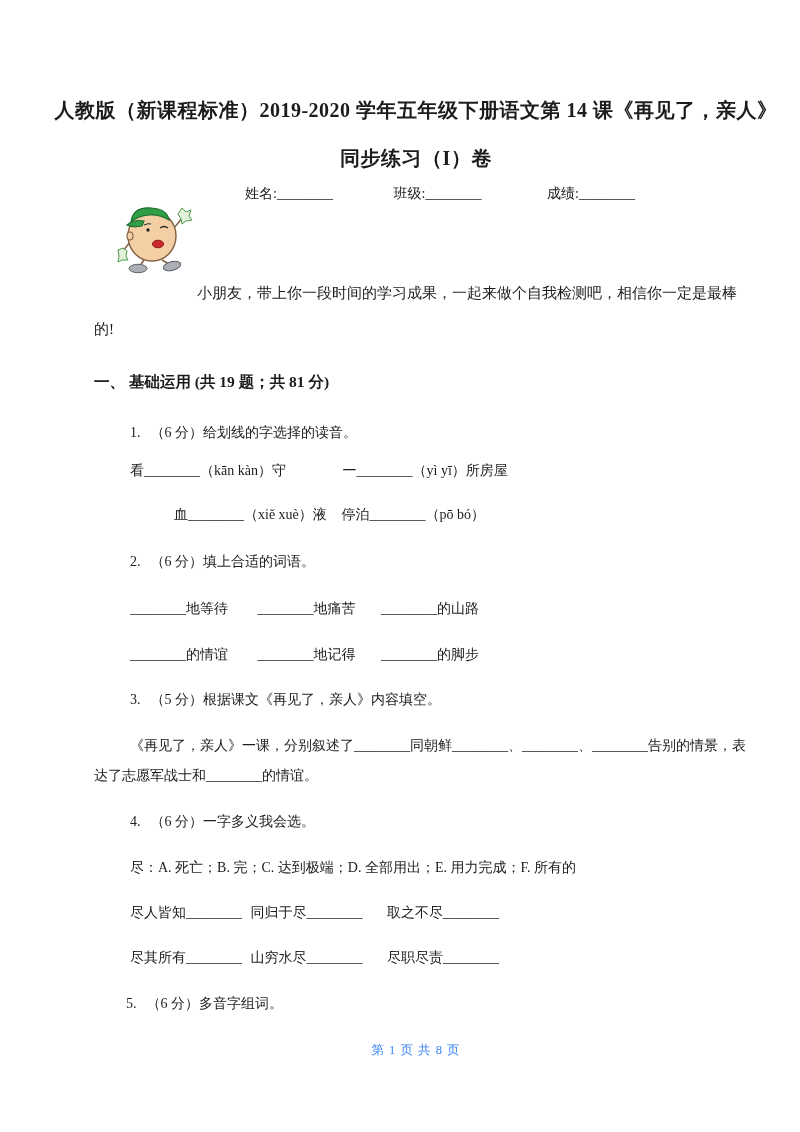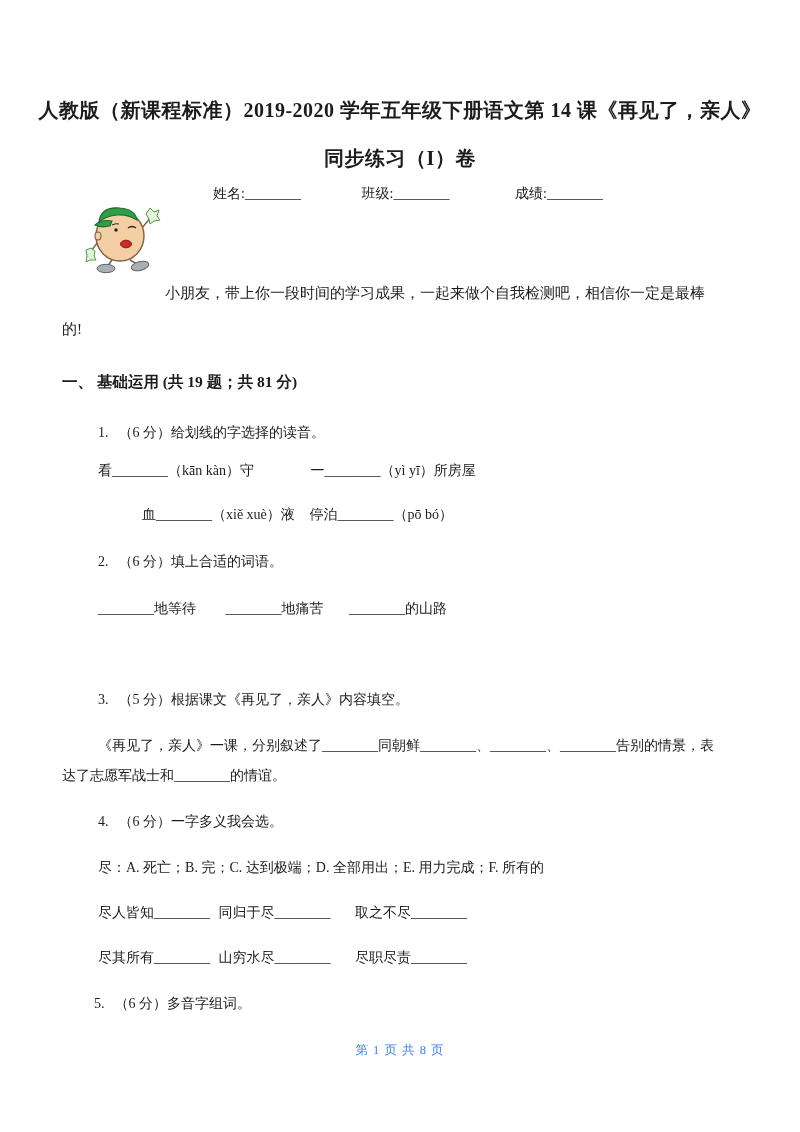--- a/index.html
+++ b/index.html
@@ -8,21 +8,21 @@
     width: 800px; height: 1132px;
     font-family: "Liberation Serif", "DejaVu Serif", serif;
     color: #1c1c1c;
   }
   .page {
     position: relative;
     width: 800px; height: 1132px;
     background: #ffffff;
     overflow: hidden;
   }
-  .abs { position: absolute; white-space: nowrap; }
+  .abs { position: absolute; white-space: nowrap; padding-left: 32px; }
   .title-line {
     left: 0; right: 0; text-align: center;
     font-size: 20px; font-weight: bold; letter-spacing: 0.5px;
   }
   .info-row { left: 213px; top: 185px; font-size: 14px; }
   .info-field { display: inline-block; }
   .intro-line { font-size: 15px; }
   .section-heading { left: 62px; top: 372px; font-size: 15.5px; font-weight: bold; }
   .q-label { font-size: 14px; }
   .q-num { display: inline-block; margin-right: 10px; }
@@ -97,20 +97,25 @@
   </div>
 
   <div class="abs q-label" style="left:98px; top:553px;">
     <span class="q-num">2.</span><span>（6 分）填上合适的词语。</span>
   </div>
   <div class="abs q-row" style="left:98px; top:600px;">
     <span class="cell" style="width:124px;">________地等待</span>
     <span class="cell" style="width:120px;">________地痛苦</span>
     <span class="cell">________的山路</span>
   </div>
+  <div class="abs q-row" style="left:98px; top:646px;">
+    <span class="cell" style="width:124px;">________的情谊</span>
+    <span class="cell" style="width:120px;">________地记得</span>
+    <span class="cell">________的脚步</span>
+  </div>
 
   <div class="abs q-label" style="left:98px; top:691px;">
     <span class="q-num">3.</span><span>（5 分）根据课文《再见了，亲人》内容填空。</span>
   </div>
   <div class="abs q-par" style="left:98px; top:737px;">《再见了，亲人》一课，分别叙述了________同朝鲜________、________、________告别的情景，表</div>
   <div class="abs q-par" style="left:62px; top:767px;">达了志愿军战士和________的情谊。</div>
 
   <div class="abs q-label" style="left:98px; top:813px;">
     <span class="q-num">4.</span><span>（6 分）一字多义我会选。</span>
   </div>

